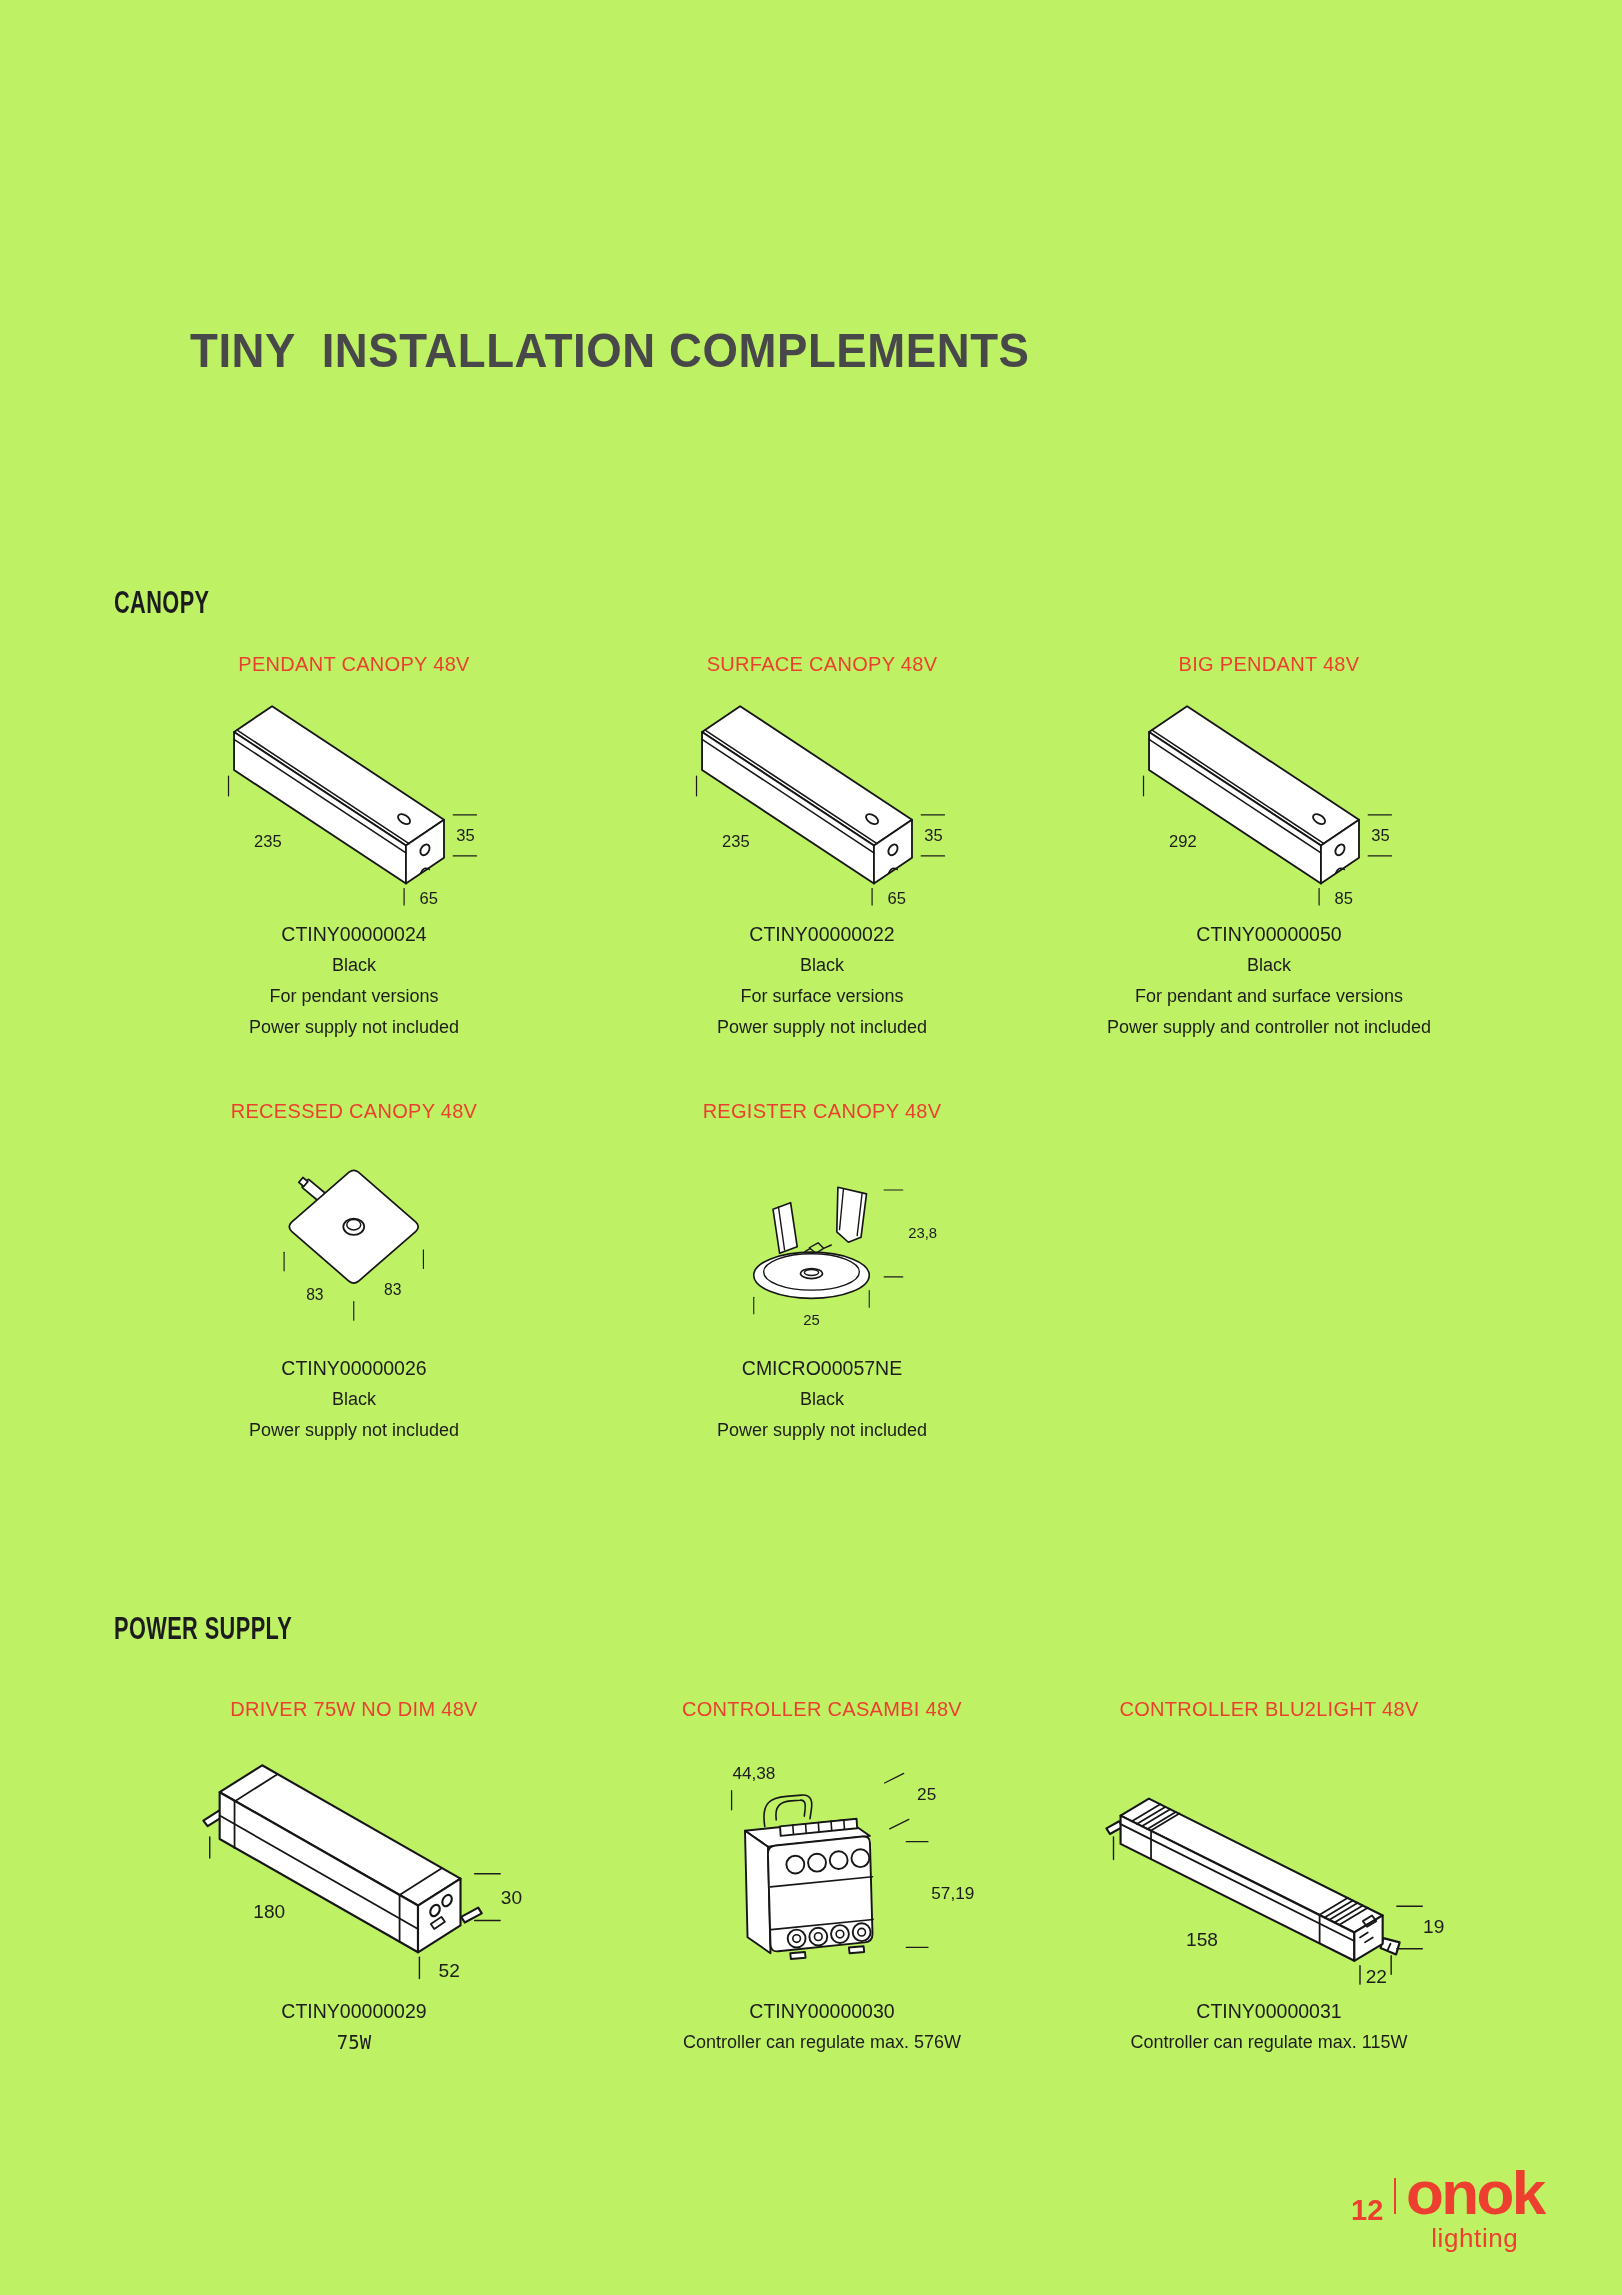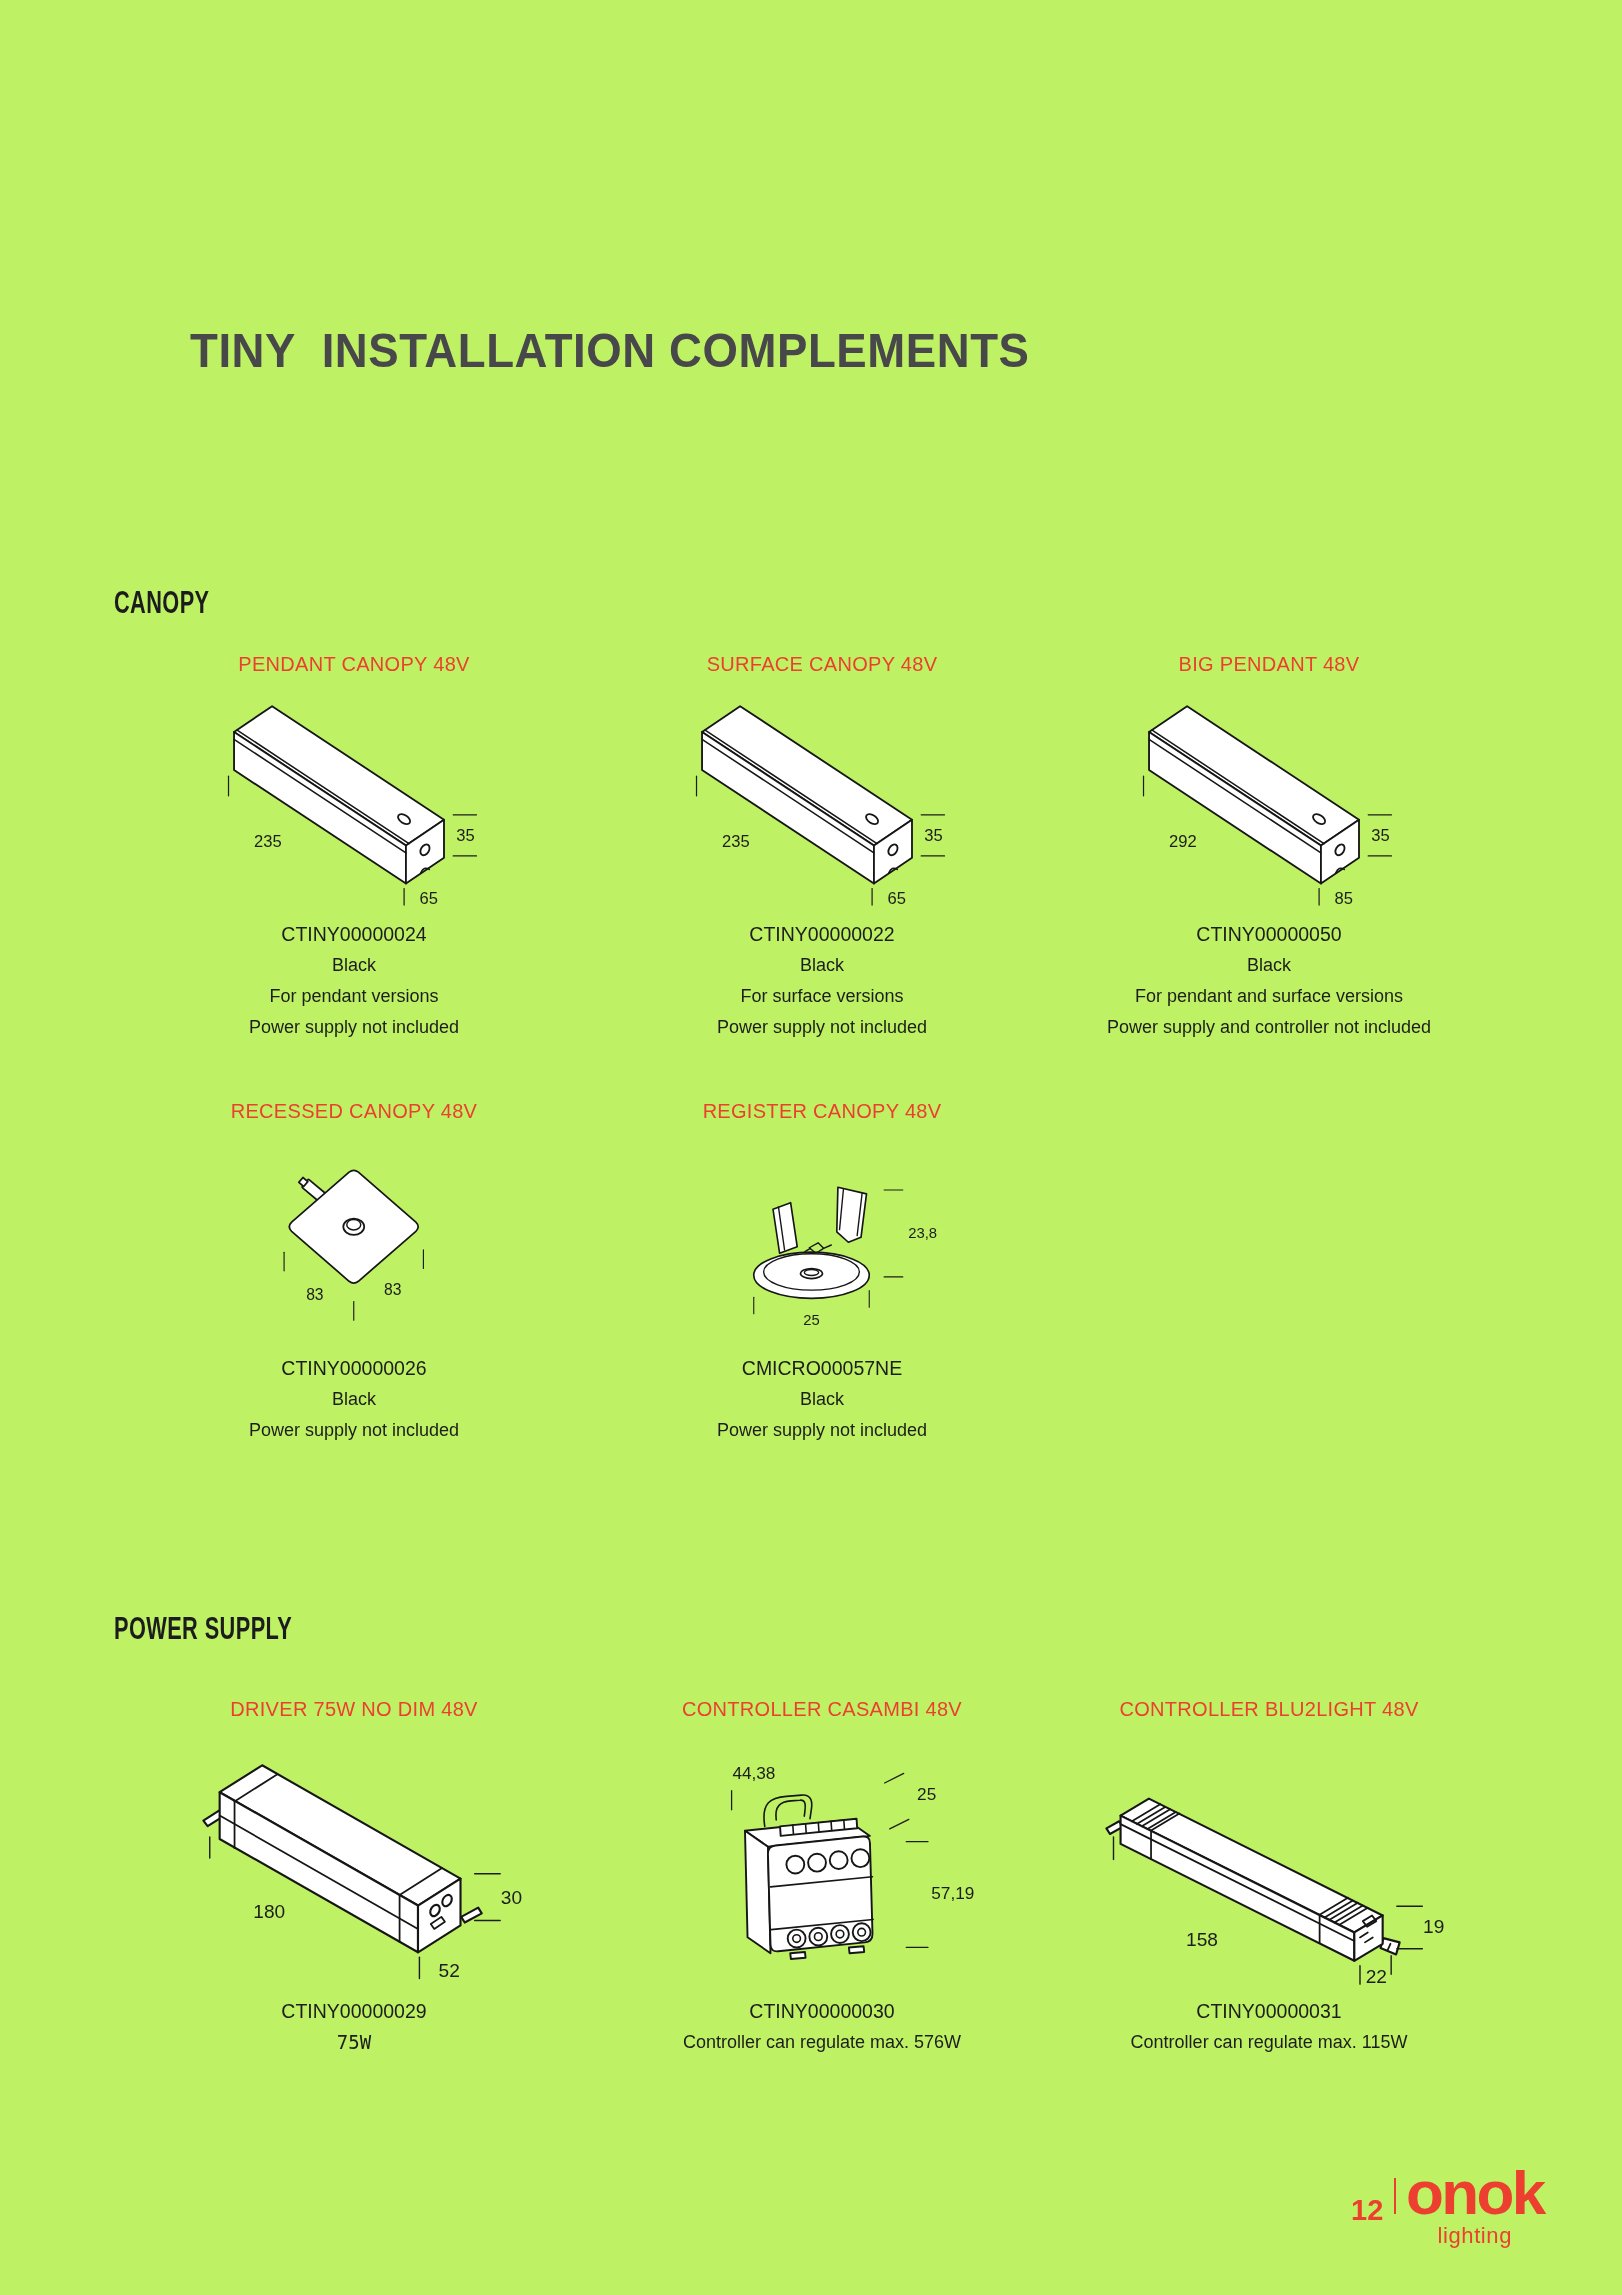--- a/index.html
+++ b/index.html
@@ -50,21 +50,21 @@
   .art path,.art ellipse,.art rect{fill:#fff;stroke:#161616;stroke-width:3;stroke-linejoin:round;stroke-linecap:round;}
   .art .thin{fill:none;stroke-width:2.5;}
   .art .tick path{fill:none;stroke:#1d1d1b;stroke-width:2;}
   svg text{font-family:"Liberation Sans",sans-serif;font-size:27px;fill:#1d1d1b;text-anchor:middle;}
 
   .footer{position:absolute;left:1351px;top:2169px;display:flex;gap:10.4px;color:var(--accent);}
   .page-num{font-size:29px;font-weight:bold;line-height:1;margin-top:27px;}
   .fdivider{width:1.9px;height:36px;background:var(--accent);margin-top:9px;}
   .brand{display:flex;flex-direction:column;align-items:center;}
   .brand-name{font-size:62px;font-weight:800;line-height:0.78;letter-spacing:-2.6px;}
-  .brand-sub{font-size:22px;margin-top:5.2px;letter-spacing:0.6px;}
+  .brand-sub{font-size:26px;margin-top:5.2px;letter-spacing:0.6px;}
 </style>
 </head>
 <body>
 
 <svg width="0" height="0" style="position:absolute" aria-hidden="true">
   <defs>
     <g id="iso-bar" class="art">
       <path d="M75,70 L137,28 L417,213 L355,255 Z"></path>
       <path d="M75,70 L355,255 L355,317 L75,132 Z"></path>
       <path d="M355,255 L417,213 L417,275 L355,317 Z"></path>

